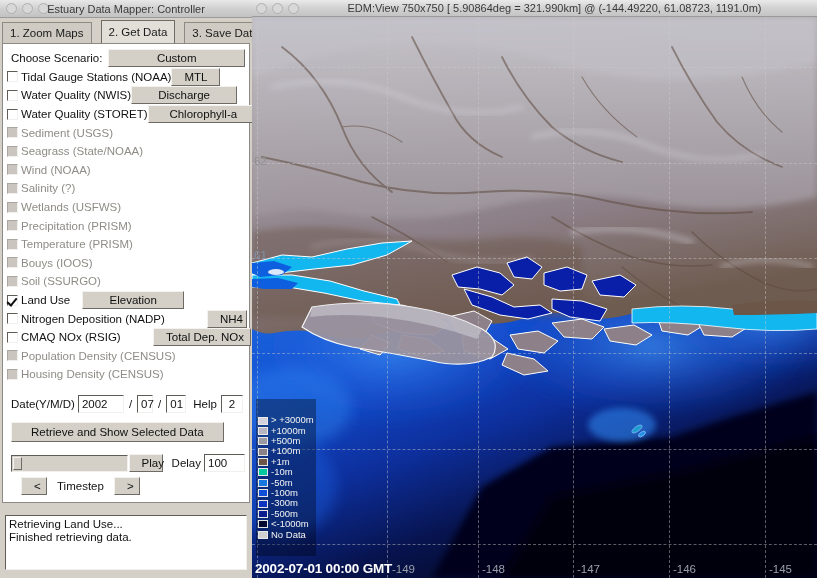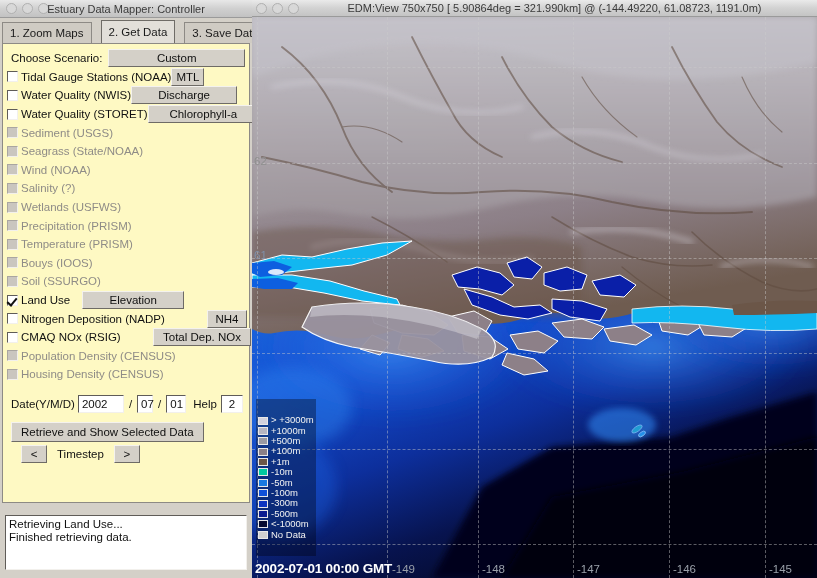--- a/index.html
+++ b/index.html
@@ -63,21 +63,21 @@
     background: #e2dfd9;
     font-weight: normal;
     border-color: #6f6c67;
     padding-top: 4px; padding-bottom: 4px;
   }
 
   
   #panel {
     margin: 0 2px;
     border: 1px solid #8d8a85;
-    background: #fef9c3;
+    background: #ffffff;
     padding: 5px 4px 6px 4px;
     min-height: 460px;
     position: relative;
   }
 
   .row {
     display: flex; align-items: center;
     height: 18.6px;
     font-size: 11.5px;
     color: #101010;
@@ -89,21 +89,21 @@
   .btn {
     background: #d4d0c8;
     border-top: 1px solid #f4f2ee;
     border-left: 1px solid #f4f2ee;
     border-right: 1px solid #6e6b66;
     border-bottom: 1px solid #6e6b66;
     font-size: 11.5px;
     color: #101010;
     text-align: center;
     line-height: 14px;
-    padding: 1px 4px;
+    padding: 1px 12px;
     cursor: default;
     font-family: "Liberation Sans", sans-serif;
     white-space: nowrap;
   }
 
   .cb {
     width: 11px; height: 11px;
     background: #ffffff;
     border-top: 1px solid #5f5c58;
     border-left: 1px solid #5f5c58;
@@ -618,23 +618,31 @@
           <span class="tin" style="width:46px; margin-left:3px;">2002</span>
           <span class="lbl" style="margin:0 5px;">/</span>
           <span class="tin" style="width:16px;">07</span>
           <span class="lbl" style="margin:0 5px;">/</span>
           <span class="tin" style="width:20px;">01</span>
           <span class="lbl" style="margin-left:7px;">Help</span>
           <span class="tin" style="width:22px; margin-left:4px; text-align:center;">2</span>
         </div>
 
         <div class="row" id="retrieve-row">
-          <span class="btn" style="padding:2px 9px;">Retrieve and Show Selected Data</span>
-        </div>
-
+          <span class="btn" style="padding:2px 19px;">Retrieve and Show Selected Data</span>
+        </div>
+
+        <div class="row" id="play-row">
+          <span id="slider-track">
+            <span id="slider-thumb"></span>
+          </span>
+          <span class="btn" style="width:34px; margin-left:1px;">Play</span>
+          <span class="lbl" style="margin-left:9px;">Delay</span>
+          <span class="tin" style="width:44px; margin-left:3px;">100</span>
+        </div>
 
         <div class="row" id="timestep-row">
           <span class="btn" style="width:26px;">&lt;</span>
           <span class="lbl" style="margin:0 10px;">Timestep</span>
           <span class="btn" style="width:26px;">&gt;</span>
         </div>
       </div>
 
       <div id="console">
         <div>Retrieving Land Use...</div>

